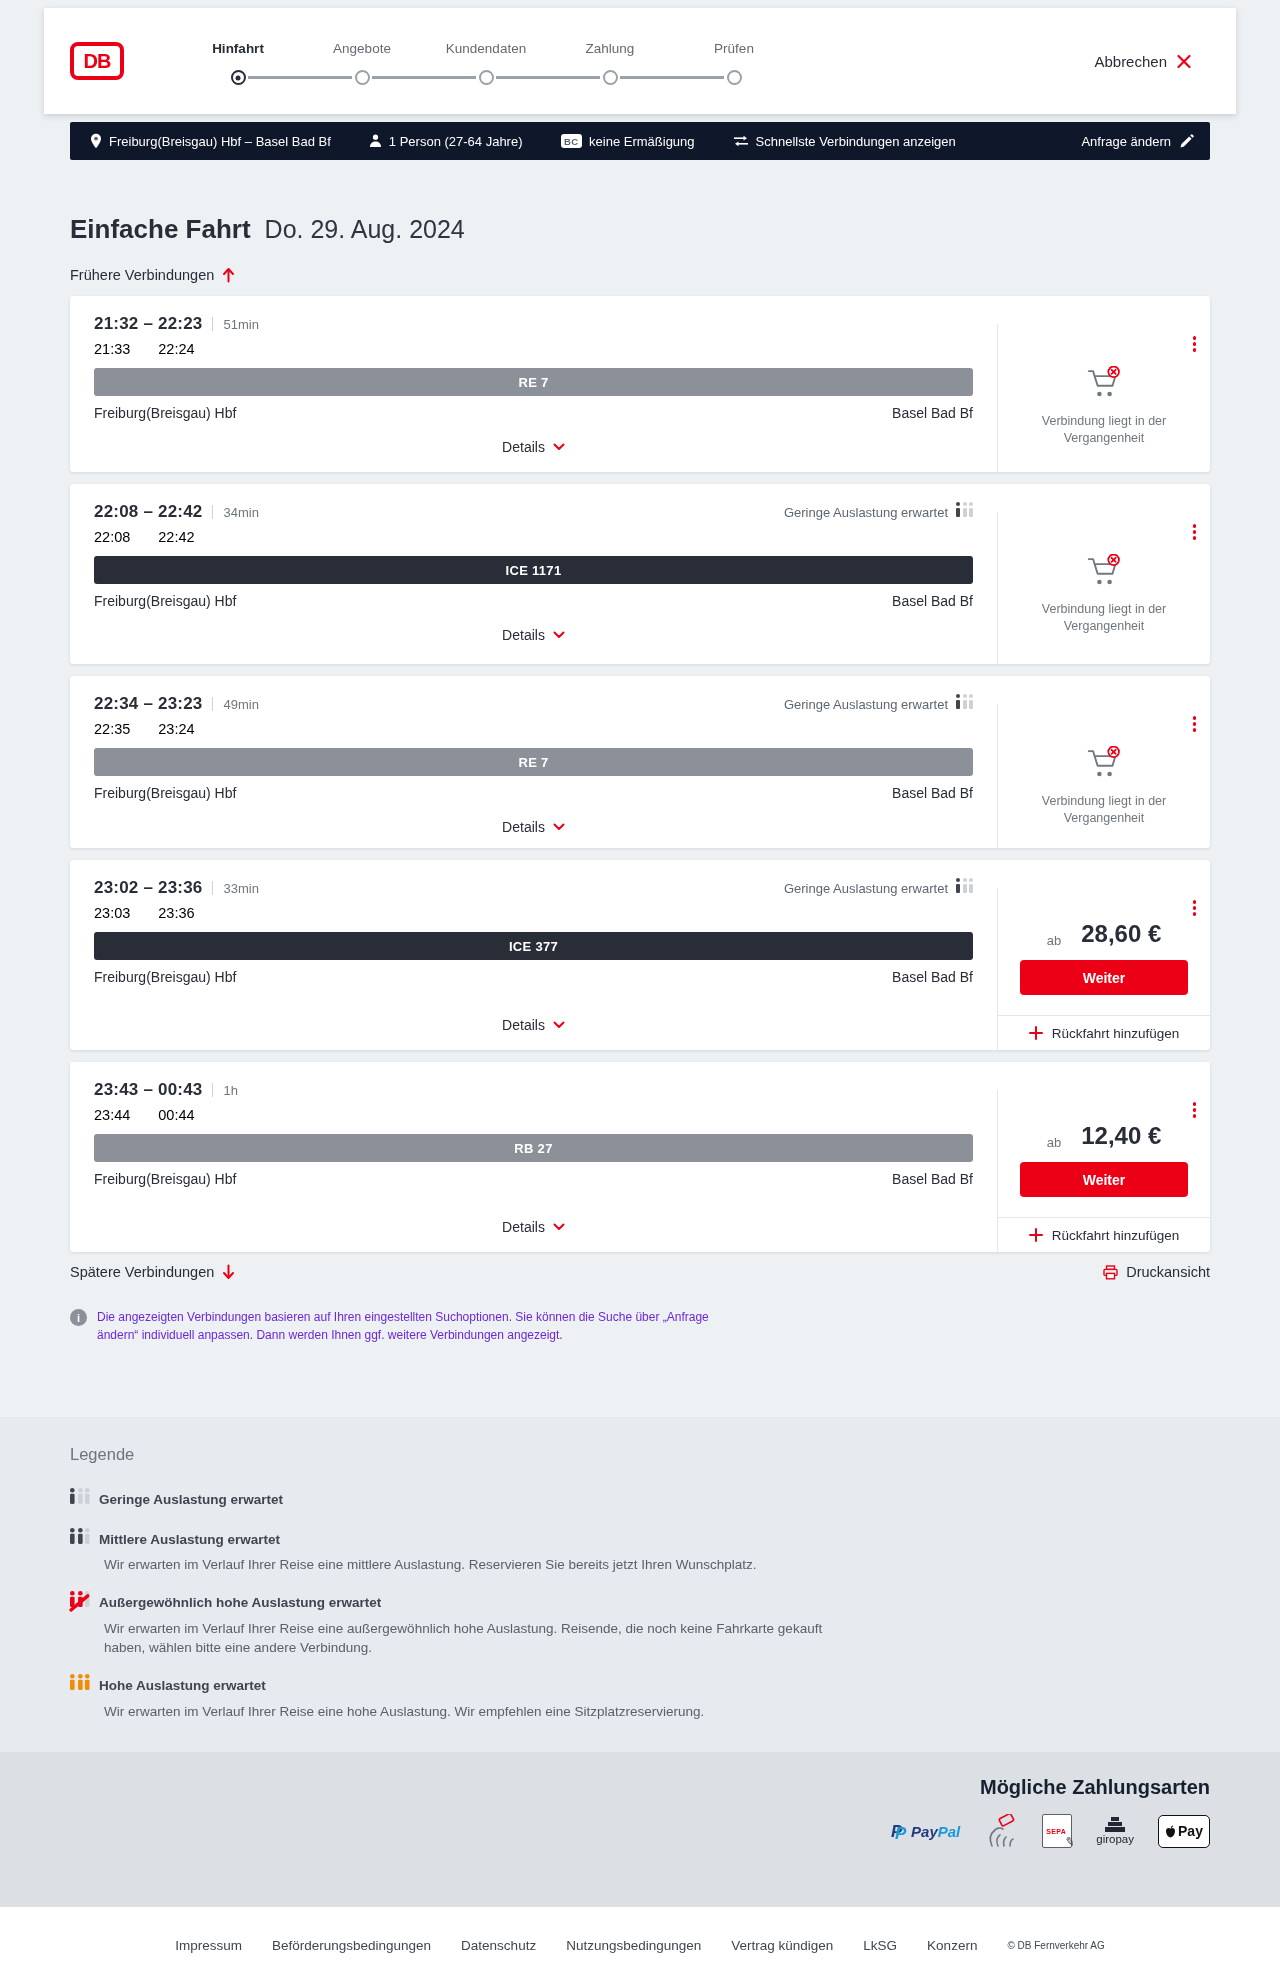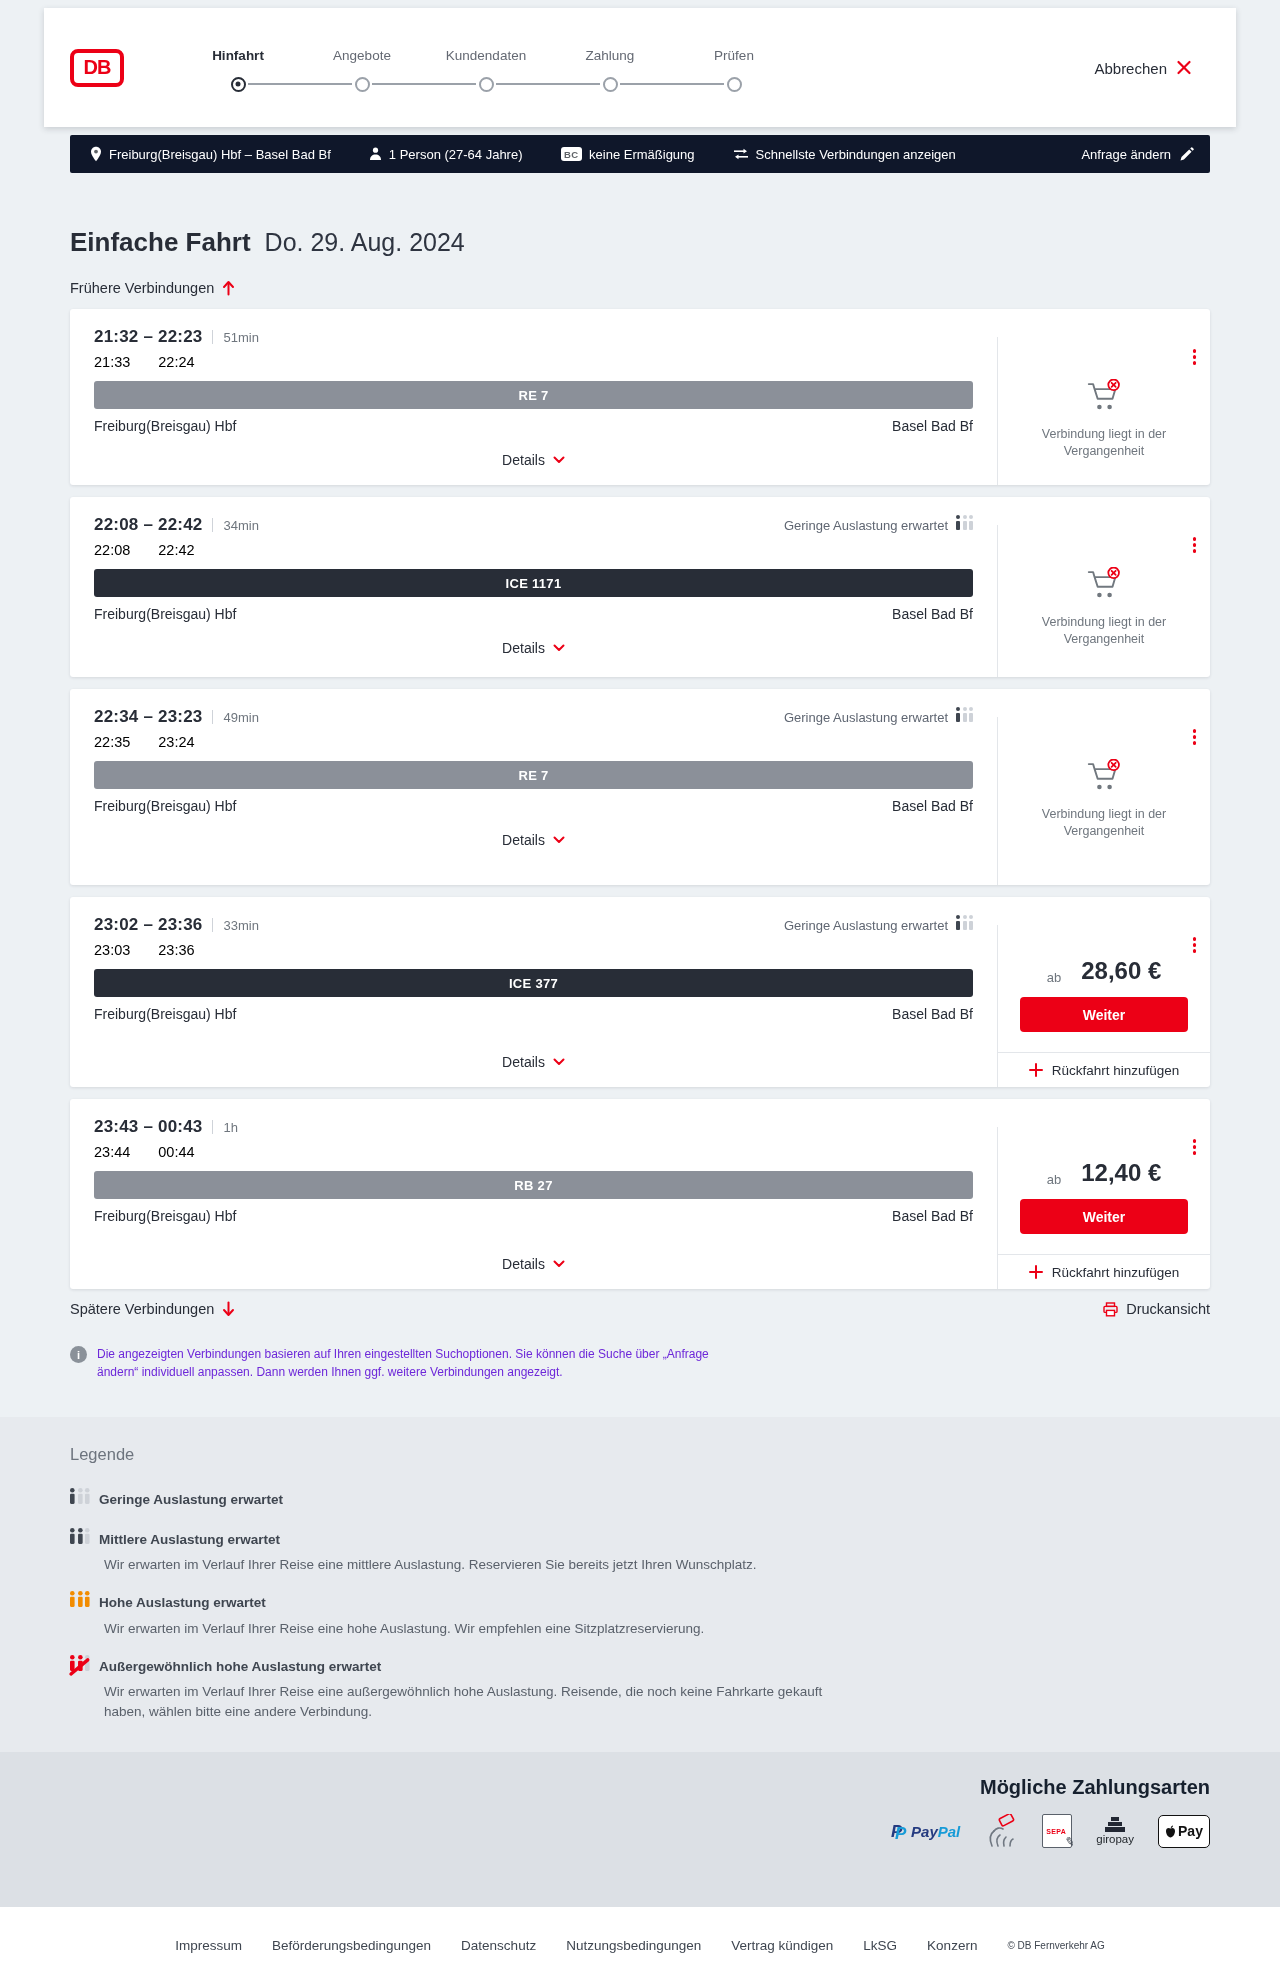--- a/index.html
+++ b/index.html
@@ -6,21 +6,21 @@
   html,body { width:1280px; height:1984px; overflow:hidden; }
   body { font-family:"Liberation Sans","DejaVu Sans",sans-serif; background:#edf1f4; color:#282d37; }
   .band { width:1280px; overflow:hidden; }
   .band-main { height:1417px; background:#edf1f4; }
   .band-legend { height:335px; background:#e7eaee; }
   .band-pay { height:155px; background:#dce0e5; }
   .band-footer { height:77px; background:#ffffff; }
   .container { width:1140px; margin:0 auto; }
 
   
-  .header-card { width:1192px; margin:8px auto 0; height:119px; background:#fff;
+  .header-card { width:1192px; margin:8px auto 0; height:106px; background:#fff;
     box-shadow:0 2px 6px rgba(40,45,55,.18); display:flex; align-items:center; position:relative; }
   .db-logo { margin-left:26px; width:54px; height:38px; border:4px solid #ec0016; border-radius:8px;
     display:flex; align-items:center; justify-content:center; color:#ec0016; font-weight:bold;
     font-size:20px; letter-spacing:-1px; background:#fff; }
   .steps { display:flex; margin-left:52px; margin-top:4px; }
   .step { width:124px; display:flex; flex-direction:column; align-items:center; position:relative; cursor:pointer; }
   .step-label { font-size:13.5px; color:#646973; height:18px; }
   .step.active .step-label { color:#282d37; font-weight:bold; }
   .step-dot { margin-top:11px; width:15px; height:15px; border-radius:50%; background:#fff;
     border:2.5px solid #9ba1a9; position:relative; z-index:2; }
@@ -337,21 +337,21 @@
               <circle cx="18.4" cy="22" r="1.8" fill="#71787f"></circle>
               <circle cx="21.6" cy="4.6" r="4.2" fill="#fff" stroke="#ec0016" stroke-width="1.4"></circle>
               <line x1="20" y1="3" x2="23.2" y2="6.2" stroke="#ec0016" stroke-width="1.4" stroke-linecap="round"></line>
               <line x1="23.2" y1="3" x2="20" y2="6.2" stroke="#ec0016" stroke-width="1.4" stroke-linecap="round"></line>
             </svg>
           </span>
           <p class="past-msg">Verbindung liegt in der Vergangenheit</p>
         </div>
       </article>
 
-      <article class="card" style="height:196px">
+      <article class="card" style="height:172px">
         <div class="card-main">
           <div class="row-top">
             <div class="time-group">
               <span class="time-range">22:34 – 23:23</span>
               <span class="vpipe"></span>
               <span class="duration">49min</span>
             </div>
             <div class="occupancy">
               <span class="occ-label">Geringe Auslastung erwartet</span>
               <span class="pp">
@@ -553,39 +553,39 @@
               <i class="pe"></i>
               <i class="pe"></i>
               <i class="pe light"></i>
             </span>
           <span class="legend-label">Mittlere Auslastung erwartet</span>
         </div>
         <p class="legend-desc">Wir erwarten im Verlauf Ihrer Reise eine mittlere Auslastung. Reservieren Sie bereits jetzt Ihren Wunschplatz.</p>
       </div>
       <div class="legend-item">
         <div class="legend-label-row">
+          <span class="pp slash">
+              <i class="pe red"></i>
+              <i class="pe red"></i>
+              <i class="pe light"></i>
+            </span>
+          <span class="legend-label">Außergewöhnlich hohe Auslastung erwartet</span>
+        </div>
+        <p class="legend-desc">Wir erwarten im Verlauf Ihrer Reise eine außergewöhnlich hohe Auslastung. Reisende, die noch keine Fahrkarte gekauft haben, wählen bitte eine andere Verbindung.</p>
+      </div>
+      <div class="legend-item">
+        <div class="legend-label-row">
           <span class="pp">
               <i class="pe orange"></i>
               <i class="pe orange"></i>
               <i class="pe orange"></i>
             </span>
           <span class="legend-label">Hohe Auslastung erwartet</span>
         </div>
         <p class="legend-desc">Wir erwarten im Verlauf Ihrer Reise eine hohe Auslastung. Wir empfehlen eine Sitzplatzreservierung.</p>
-      </div>
-      <div class="legend-item">
-        <div class="legend-label-row">
-          <span class="pp slash">
-              <i class="pe red"></i>
-              <i class="pe red"></i>
-              <i class="pe light"></i>
-            </span>
-          <span class="legend-label">Außergewöhnlich hohe Auslastung erwartet</span>
-        </div>
-        <p class="legend-desc">Wir erwarten im Verlauf Ihrer Reise eine außergewöhnlich hohe Auslastung. Reisende, die noch keine Fahrkarte gekauft haben, wählen bitte eine andere Verbindung.</p>
       </div>
     </div>
   </div>
 </div>
 
 <div class="band band-pay">
   <div class="container">
     <h2 class="pay-title">Mögliche Zahlungsarten</h2>
     <div class="pay-icons">
       <span class="pay-item paypal-mark">

